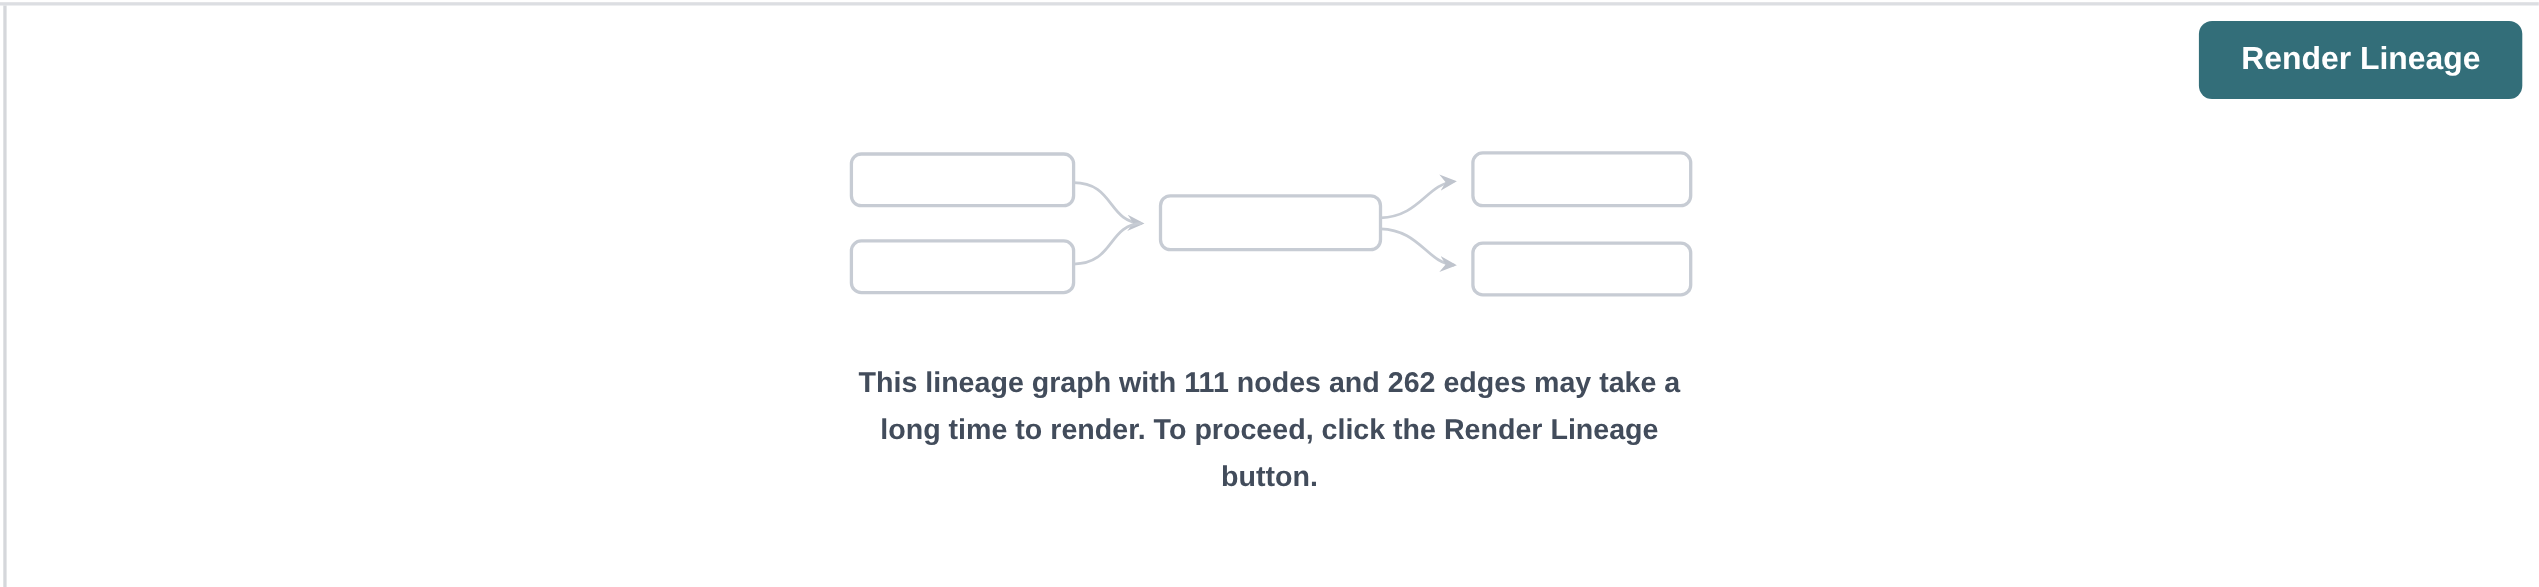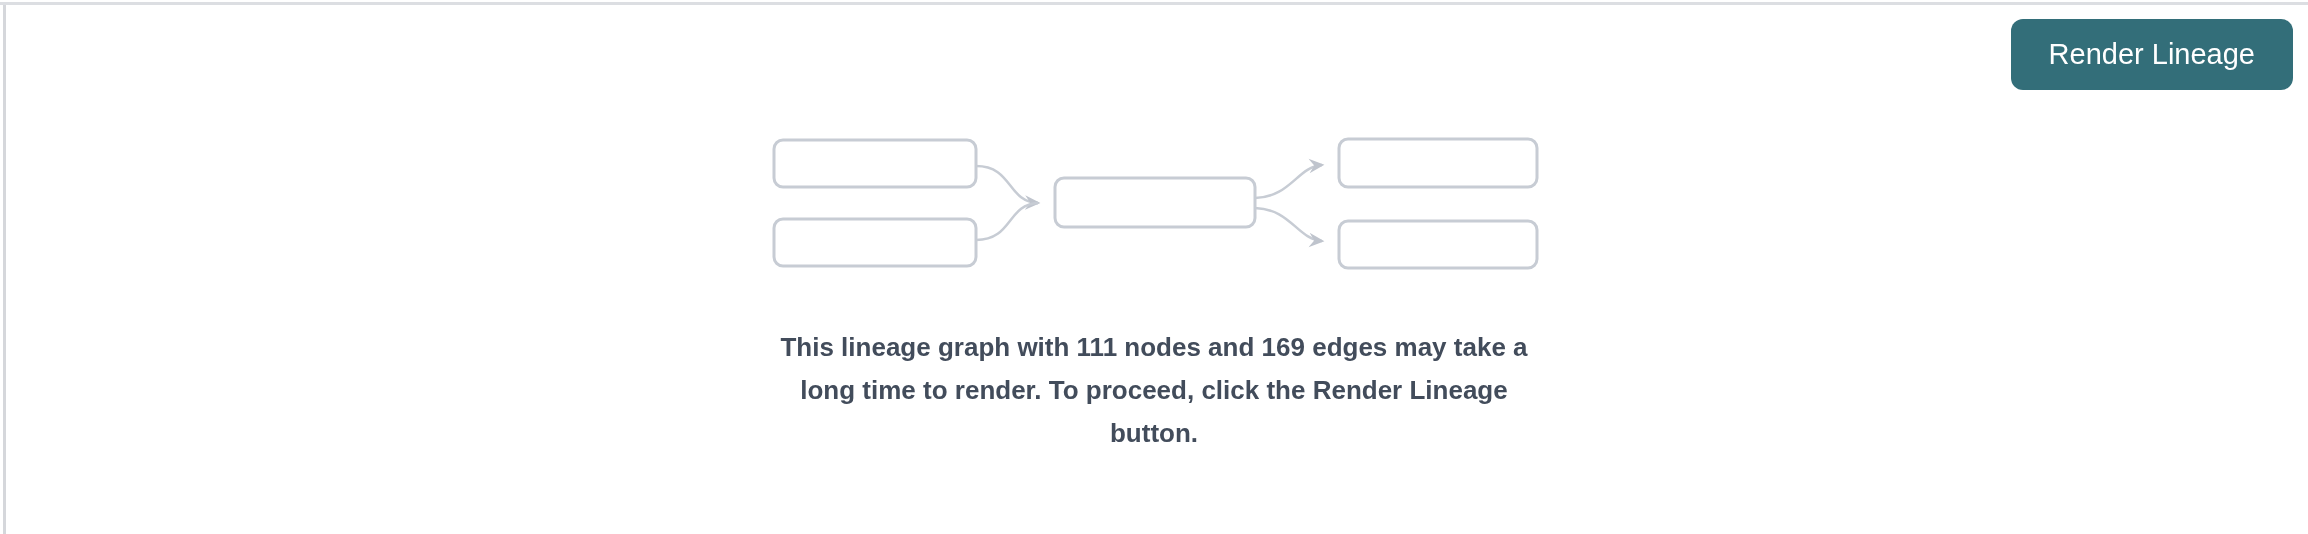--- a/index.html
+++ b/index.html
@@ -33,21 +33,21 @@
   .render-btn {
     position: absolute;
     top: 19px;
     right: 15px;
     height: 71px;
     padding: 0 38px;
     background: #336e79;
     color: #ffffff;
     font-family: "Liberation Sans", sans-serif;
     font-size: 29px;
-    font-weight: normal;
+    font-weight: bold;
     border: none;
     border-radius: 12px;
     cursor: pointer;
     display: flex;
     align-items: center;
     justify-content: center;
   }
   .graphic {
     position: absolute;
     left: 755px;
@@ -93,15 +93,15 @@
     </g>
     <g fill="#ffffff" stroke="#c7ccd4" stroke-width="3">
       <rect x="19" y="12" width="202" height="47" rx="9"></rect>
       <rect x="19" y="91" width="202" height="47" rx="9"></rect>
       <rect x="300" y="50" width="200" height="49" rx="9"></rect>
       <rect x="584" y="11" width="198" height="48" rx="9"></rect>
       <rect x="584" y="93" width="198" height="47" rx="9"></rect>
     </g>
   </svg>
 
-  <p class="message">This lineage graph with 111 nodes and 169 edges may take a long time to render. To proceed, click the Render Lineage button.</p>
+  <p class="message">This lineage graph with 111 nodes and 262 edges may take a long time to render. To proceed, click the Render Lineage button.</p>
 
 </div>
 
 </body></html>

